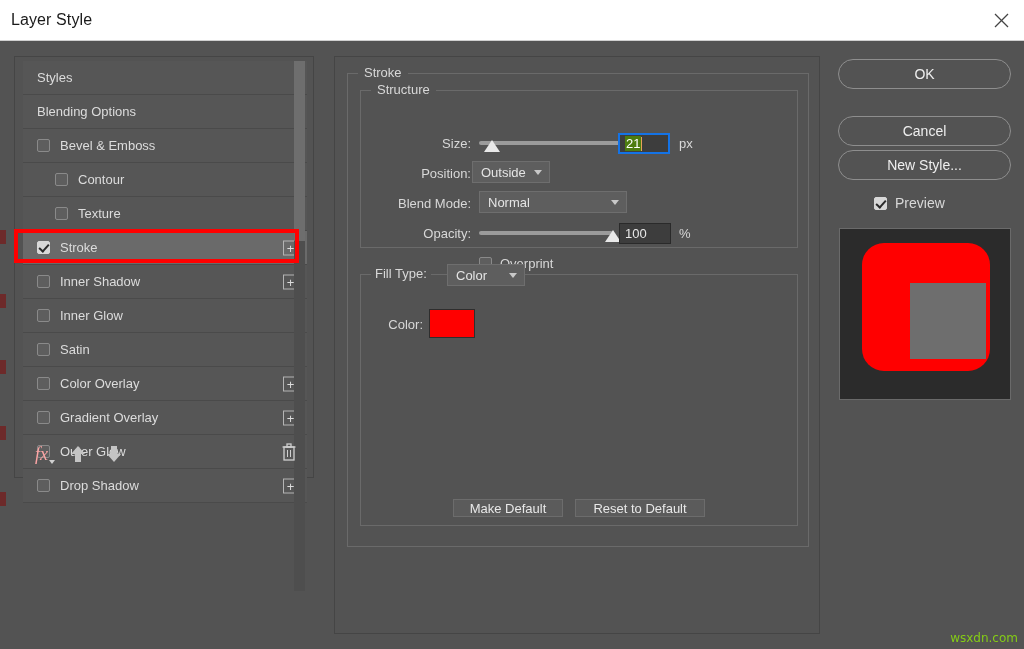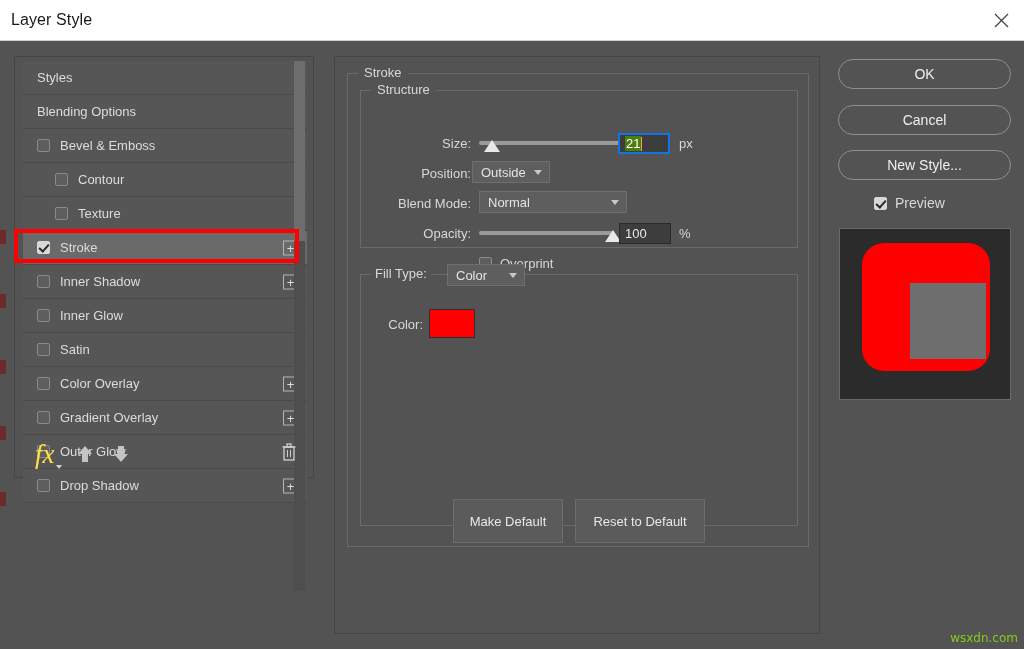--- a/index.html
+++ b/index.html
@@ -116,21 +116,21 @@
     display: flex; align-items: center;
   }
   .sb-bottom .tool {
     margin-left: 12px;
     cursor: pointer;
     display: flex; align-items: center;
     color: #c8c8c8;
   }
   .fx-ico {
     font-style: italic; font-family: "Liberation Serif", serif;
-    font-size: 27px; color: #fde047; position: relative;
+    font-size: 18px; color: #fca5a5; position: relative;
   }
   .fx-ico .car {
     position: absolute; right: -7px; bottom: 1px;
     width: 0; height: 0;
     border-left: 3.5px solid transparent;
     border-right: 3.5px solid transparent;
     border-top: 4px solid #d0d0d0;
   }
   .trash { margin-left: auto; margin-right: 10px; cursor: pointer; }
 
@@ -250,21 +250,21 @@
 
   .swatch {
     position: absolute;
     width: 46px; height: 29px;
     border: 1px solid #2e2e2e;
     cursor: pointer;
   }
 
   .flatbtn {
     position: absolute;
-    height: 44px;
+    height: 18px;
     background: #5b5b5b;
     border: 1px solid #6c6c6c;
     color: #e8e8e8;
     font-size: 13px;
     display: flex; align-items: center; justify-content: center;
     cursor: pointer;
   }
 
   
   .pillbtn {
@@ -482,21 +482,21 @@
       <span>Make Default</span>
     </div>
     <div class="flatbtn" style="left:240px; top:442px; width:130px;">
       <span>Reset to Default</span>
     </div>
   </div>
 
   <div class="pillbtn" style="top:59px;">
     <span>OK</span>
   </div>
-  <div class="pillbtn" style="top:105px;">
+  <div class="pillbtn" style="top:116px;">
     <span>Cancel</span>
   </div>
   <div class="pillbtn" style="top:150px;">
     <span>New Style...</span>
   </div>
 
   <div class="preview-row">
     <div class="cbx checked"></div>
     <span class="cbx-lbl" style="font-size:14px;">Preview</span>
   </div>

